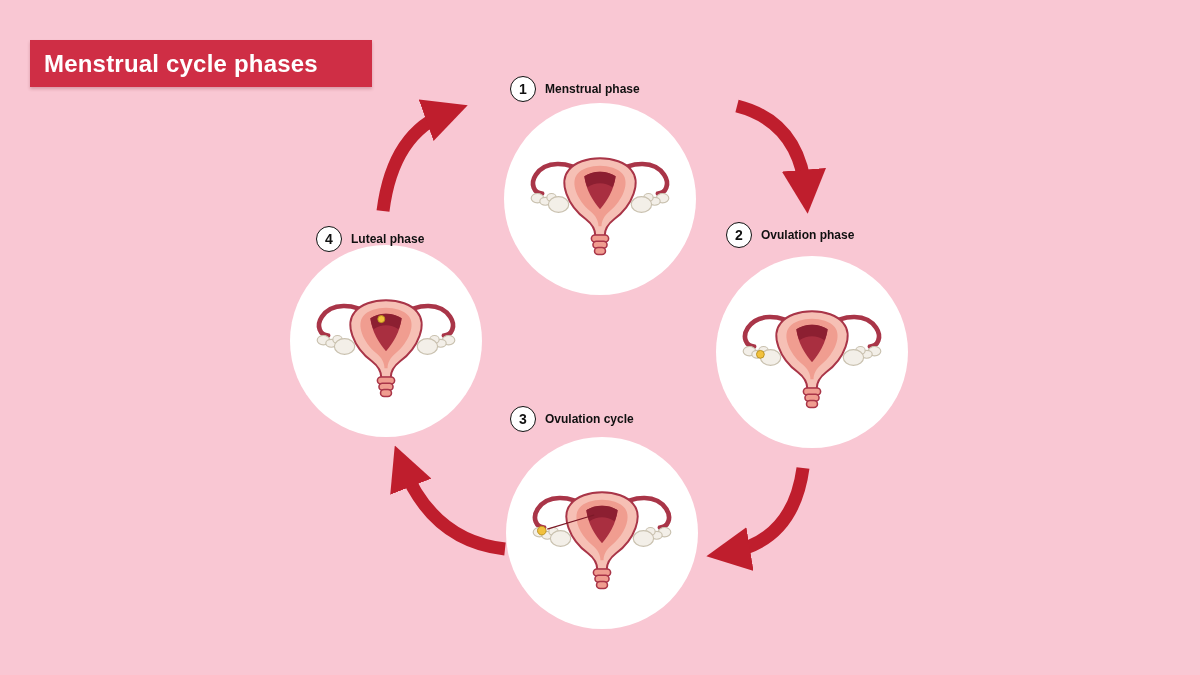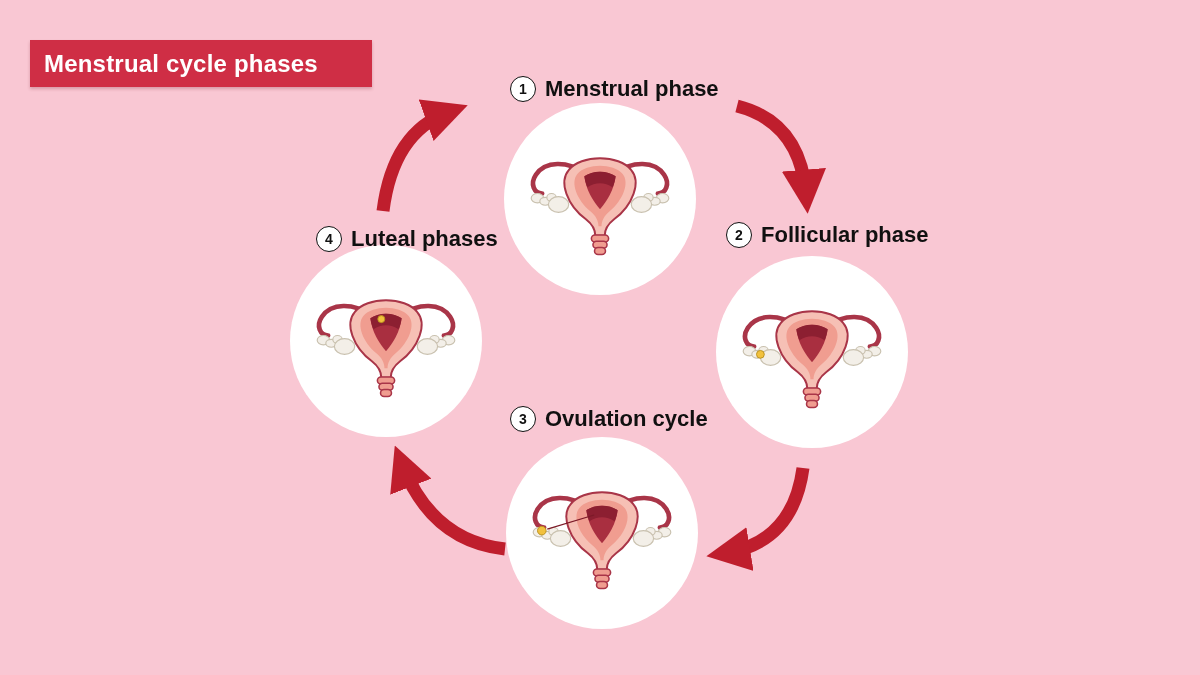--- a/index.html
+++ b/index.html
@@ -22,21 +22,21 @@
   
   .phase-label{
     position:absolute;display:flex;align-items:center;gap:9px;z-index:5;
   }
   .num-badge{
     width:24px;height:24px;border-radius:50%;
     background:#ffffff;border:1.6px solid #111111;
     display:flex;align-items:center;justify-content:center;
     font-size:14px;font-weight:bold;color:#111111;flex:0 0 auto;
   }
-  .phase-name{font-size:22px;font-weight:bold;color:#101010;}
+  .phase-name{font-size:12px;font-weight:bold;color:#101010;}
   
   .phase-circle{
     position:absolute;width:192px;height:192px;border-radius:50%;
     background:#ffffff;display:flex;align-items:center;justify-content:center;
     z-index:2;
   }
   .uterus-svg{width:172px;height:134px;display:block;}
   
   .c1{left:504px;top:103px;}  .l1{left:510px;top:76px;}
   .c2{left:716px;top:256px;}  .l2{left:726px;top:222px;}
@@ -115,21 +115,21 @@
     <span class="phase-name">Menstrual phase</span>
   </div>
   <div class="phase-circle c1">
     <svg class="uterus-svg" viewBox="0 0 220 170">
       <use href="#uterus"></use>
     </svg>
   </div>
 
   <div class="phase-label l2">
     <span class="num-badge">2</span>
-    <span class="phase-name">Follicular phase</span>
+    <span class="phase-name">Ovulation phase</span>
   </div>
   <div class="phase-circle c2">
     <svg class="uterus-svg" viewBox="0 0 220 170">
       <use href="#uterus"></use>
       <circle cx="44" cy="88" r="5" fill="#f2c13d" stroke="#b88f1e" stroke-width="1.2"></circle>
     </svg>
   </div>
 
   <div class="phase-label l3">
     <span class="num-badge">3</span>
@@ -138,21 +138,21 @@
   <div class="phase-circle c3">
     <svg class="uterus-svg" viewBox="0 0 220 170">
       <use href="#uterus"></use>
       <line x1="100" y1="62" x2="40" y2="80" stroke="#7c1a28" stroke-width="1.6"></line>
       <circle cx="33" cy="82" r="5.5" fill="#f2c13d" stroke="#b88f1e" stroke-width="1.2"></circle>
     </svg>
   </div>
 
   <div class="phase-label l4">
     <span class="num-badge">4</span>
-    <span class="phase-name">Luteal phases</span>
+    <span class="phase-name">Luteal phase</span>
   </div>
   <div class="phase-circle c4">
     <svg class="uterus-svg" viewBox="0 0 220 170">
       <use href="#uterus"></use>
       <circle cx="104" cy="57" r="4.5" fill="#f2c13d" stroke="#b88f1e" stroke-width="1.2"></circle>
     </svg>
   </div>
 
 </div>
 

